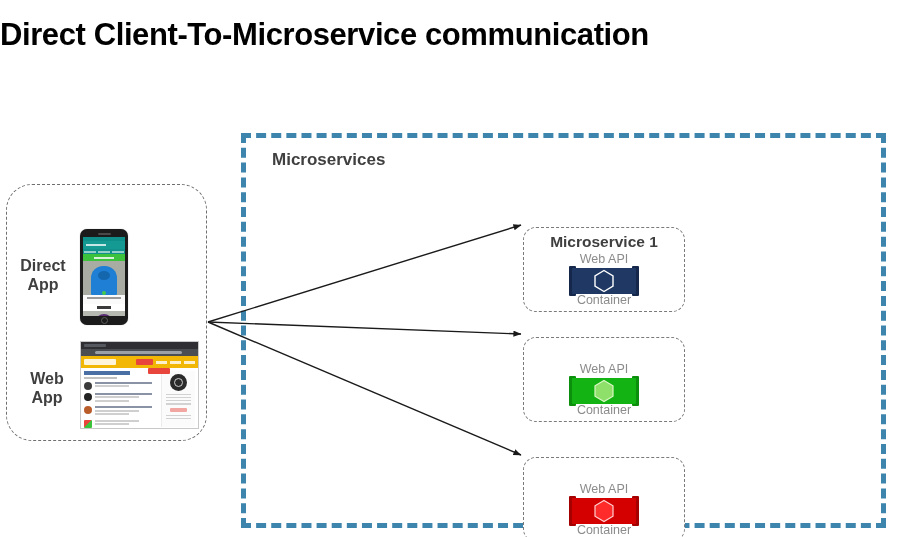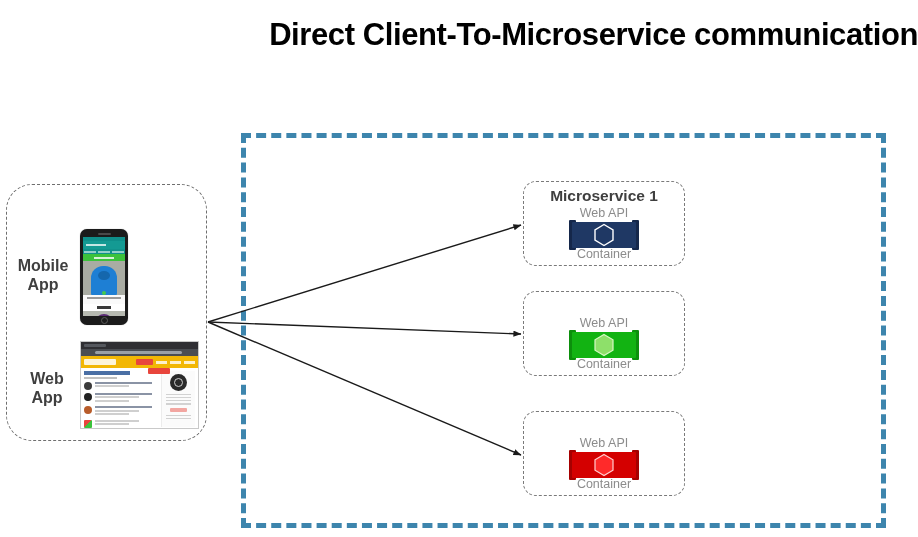--- a/index.html
+++ b/index.html
@@ -21,21 +21,21 @@
     left: 0; top: 0;
     width: 918px;
     height: 537px;
   }
 
   
   .title-main {
     position: absolute;
     left: 0; top: 18px;
     width: 918px;
-    text-align: right;
+    text-align: left;
     font-size: 31px;
     font-weight: bold;
     color: #000000;
     letter-spacing: -0.4px;
     line-height: 1.1;
   }
   .title-sub {
     position: absolute;
     left: 0; top: 60px;
     width: 918px;
@@ -411,20 +411,21 @@
 
   
   .ms-box {
     position: absolute;
     width: 162px;
     height: 85px;
     box-sizing: border-box;
     border: 1.6px dashed #7a7a7a;
     border-radius: 13px;
     background: #ffffff;
+    margin-top: 46px;
   }
   .ms-box.b1 { left: 523px; top: 181px; }
   .ms-box.b2 { left: 523px; top: 291px; }
   .ms-box.b3 { left: 523px; top: 411px; }
 
   .ms-title {
     position: absolute;
     left: 0; right: 0;
     top: 5px;
     text-align: center;
@@ -490,25 +491,26 @@
   }
 </style>
 </head>
 <body>
 
 <div id="diagram-root">
 
   <div class="title-main">Direct Client-To-Microservice communication</div>
 
   <div class="ms-region"></div>
+  <div class="ms-region-label">Microservices</div>
 
   <div class="client-box"></div>
 
   <div class="client-label mobile">
-    <div>Mobile</div>
+    <div>Direct</div>
     <div>App</div>
   </div>
 
   <div class="client-label web">
     <div>Web</div>
     <div>App</div>
   </div>
 
   <div class="phone">
     <div class="phone-speaker"></div>

